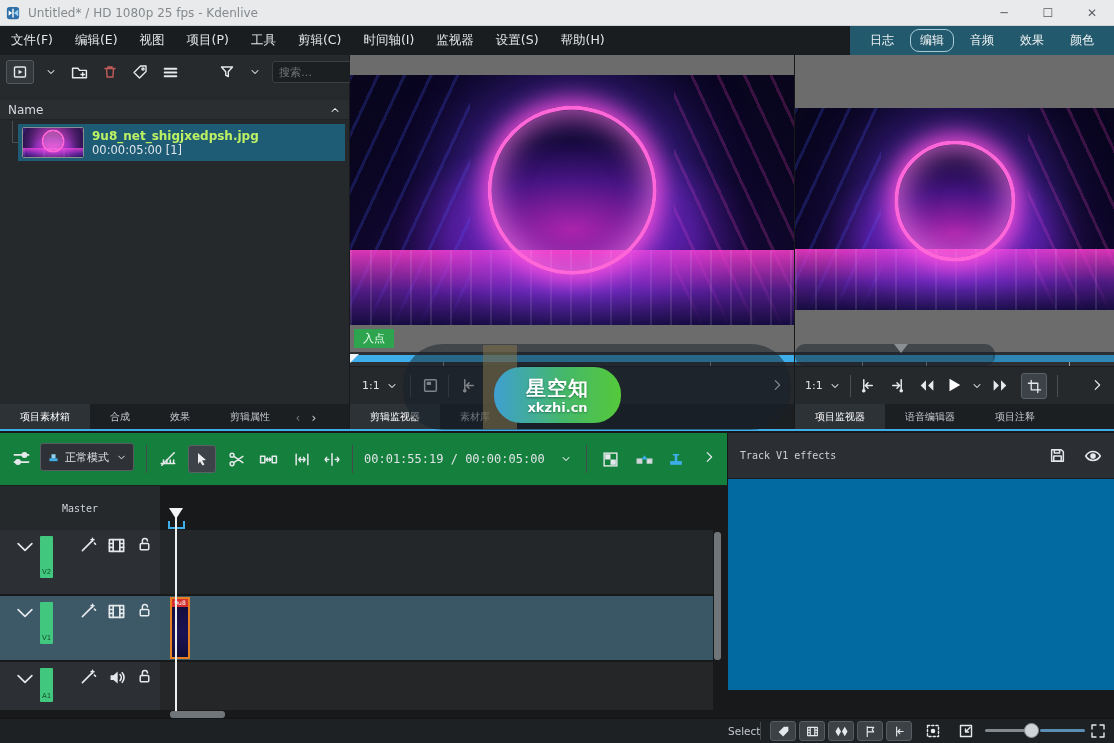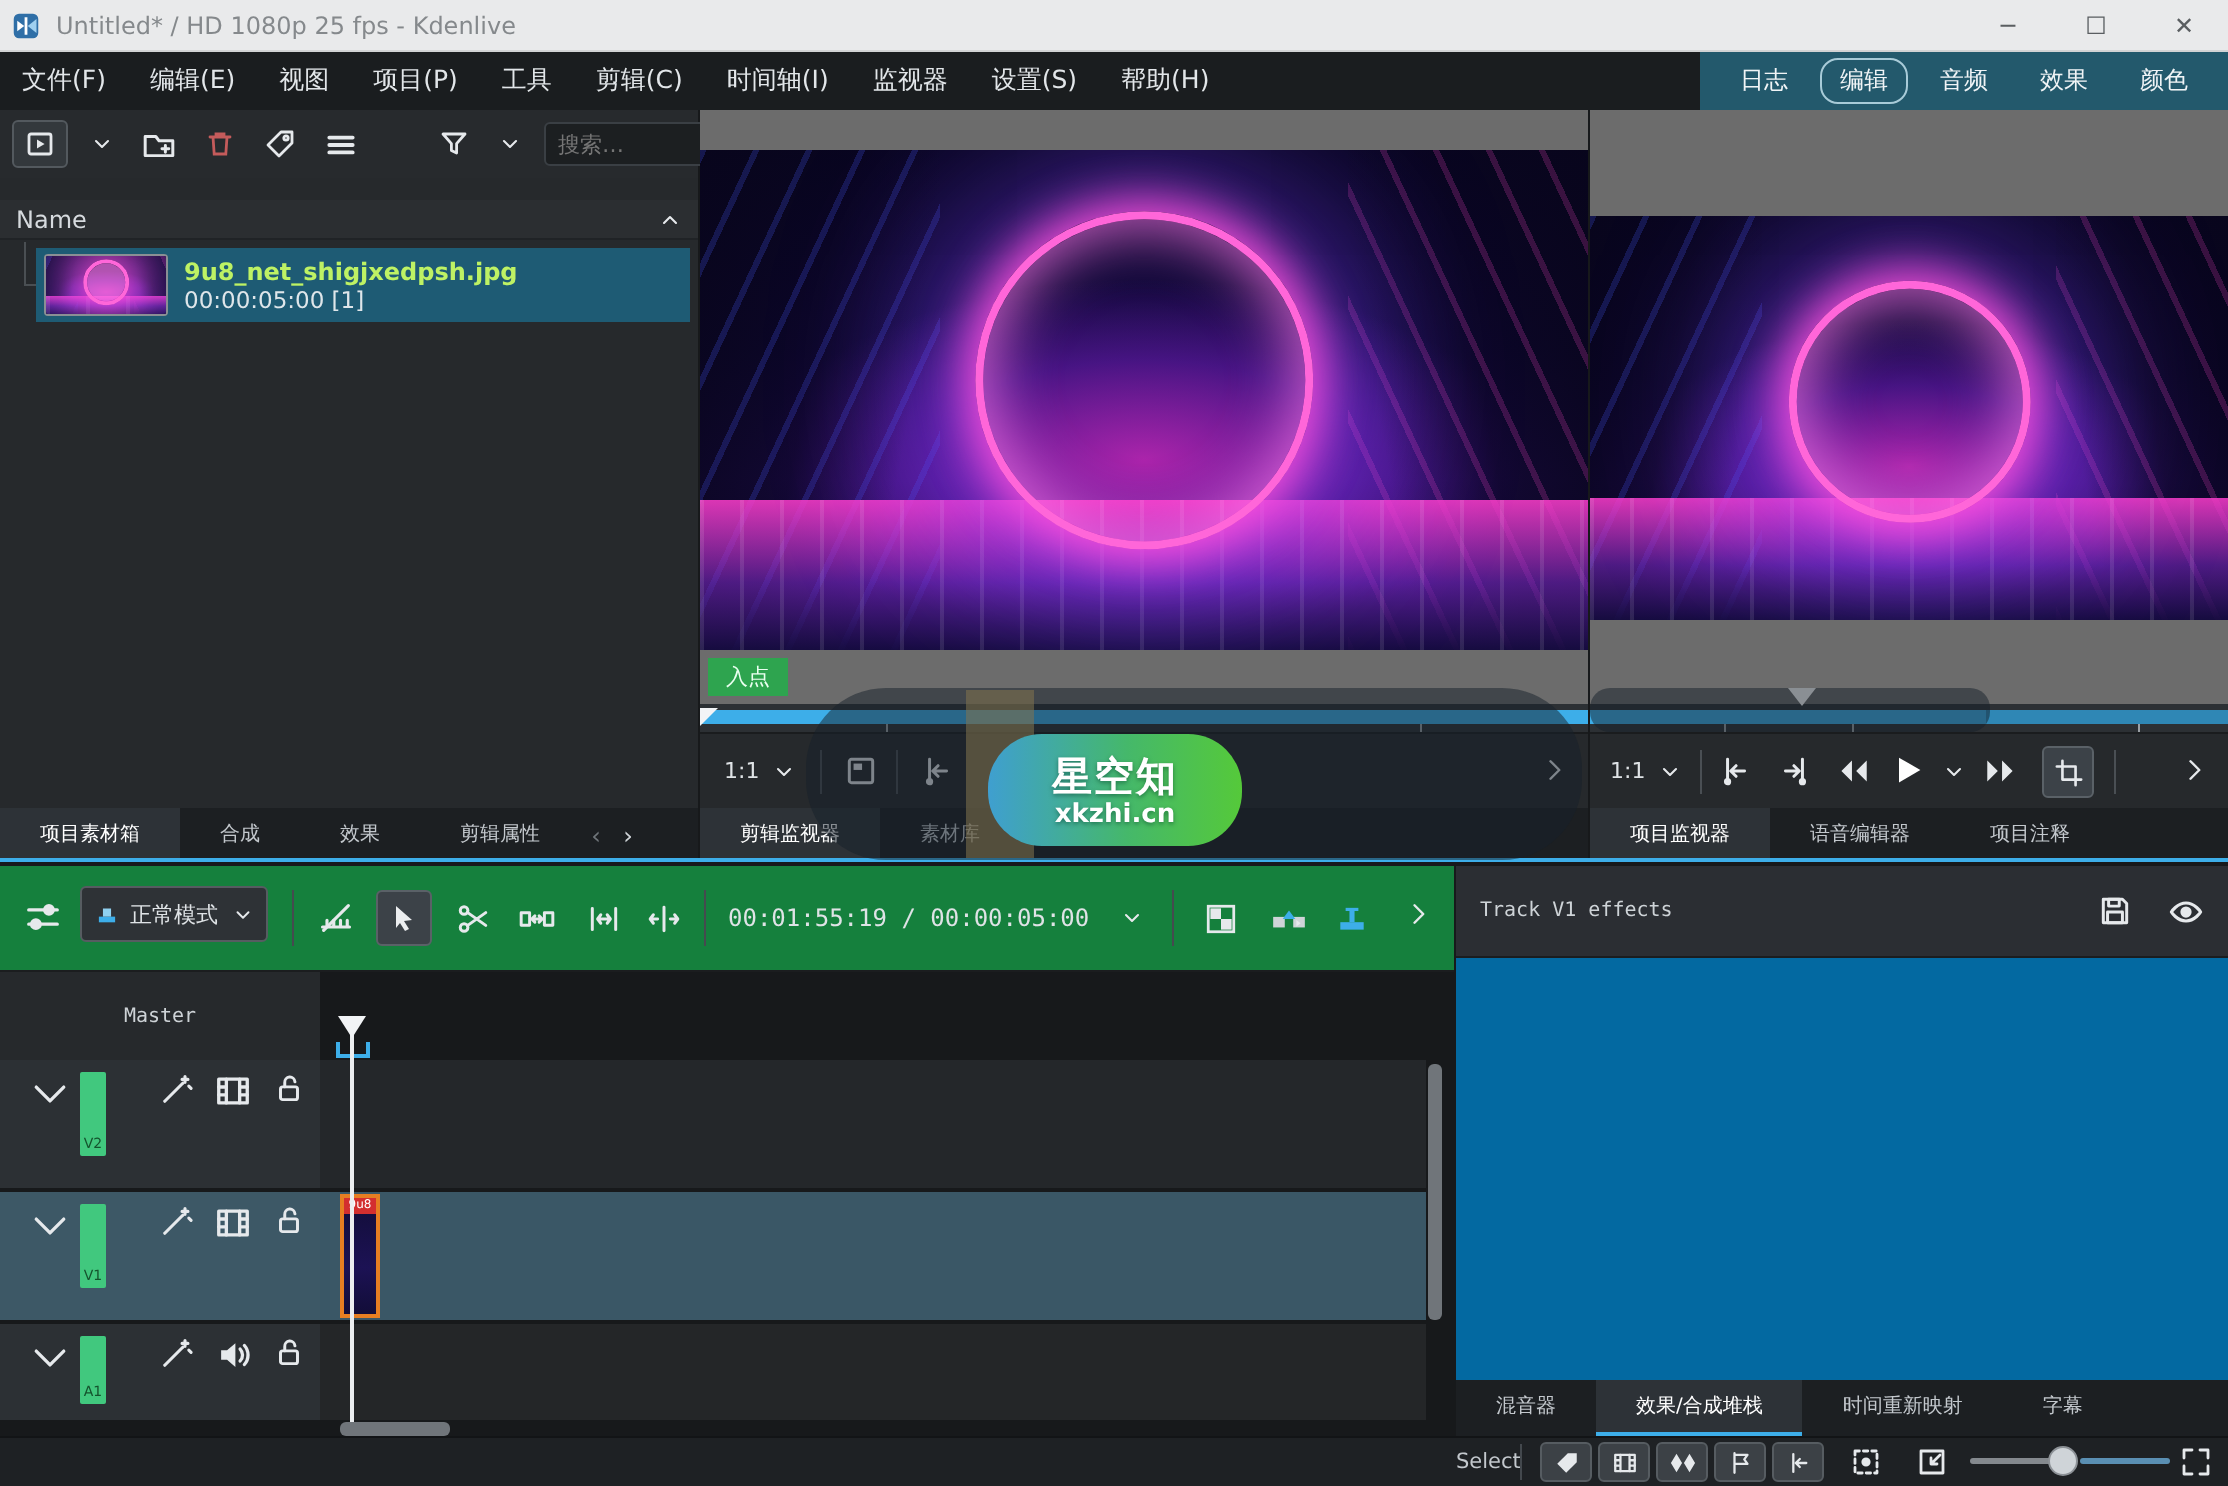--- a/index.html
+++ b/index.html
@@ -586,26 +586,20 @@
       </span>
       <span>
         <svg class="ic" width="18" height="18" viewBox="0 0 16 16">
             <path d="M1.5 8S4 4 8 4s6.5 4 6.5 4S12 12 8 12 1.5 8 1.5 8z"></path>
             <circle cx="8" cy="8" r="1.8" fill="#e6e9ec"></circle>
           </svg>
       </span>
     </div>
   </div>
 
-  <div class="abs tabbar fx-tabs">
-    <div class="tab">混音器</div>
-    <div class="tab active">效果/合成堆栈</div>
-    <div class="tab">时间重新映射</div>
-    <div class="tab">字幕</div>
-  </div>
 
   <div class="abs statusbar">
     <span class="sel-label">Select</span>
     <div class="abs" style="left:760px;top:3px;width:1px;height:18px;background:#43484d"></div>
     <span class="sbtn" style="left:770px">
       <svg class="ic" width="13" height="13" viewBox="0 0 16 16">
           <path d="M2 8.5L8.5 2H14v5.5L7.5 14z" fill="#e6e9ec" stroke="none"></path>
         </svg>
     </span>
     <span class="sbtn" style="left:799px">

